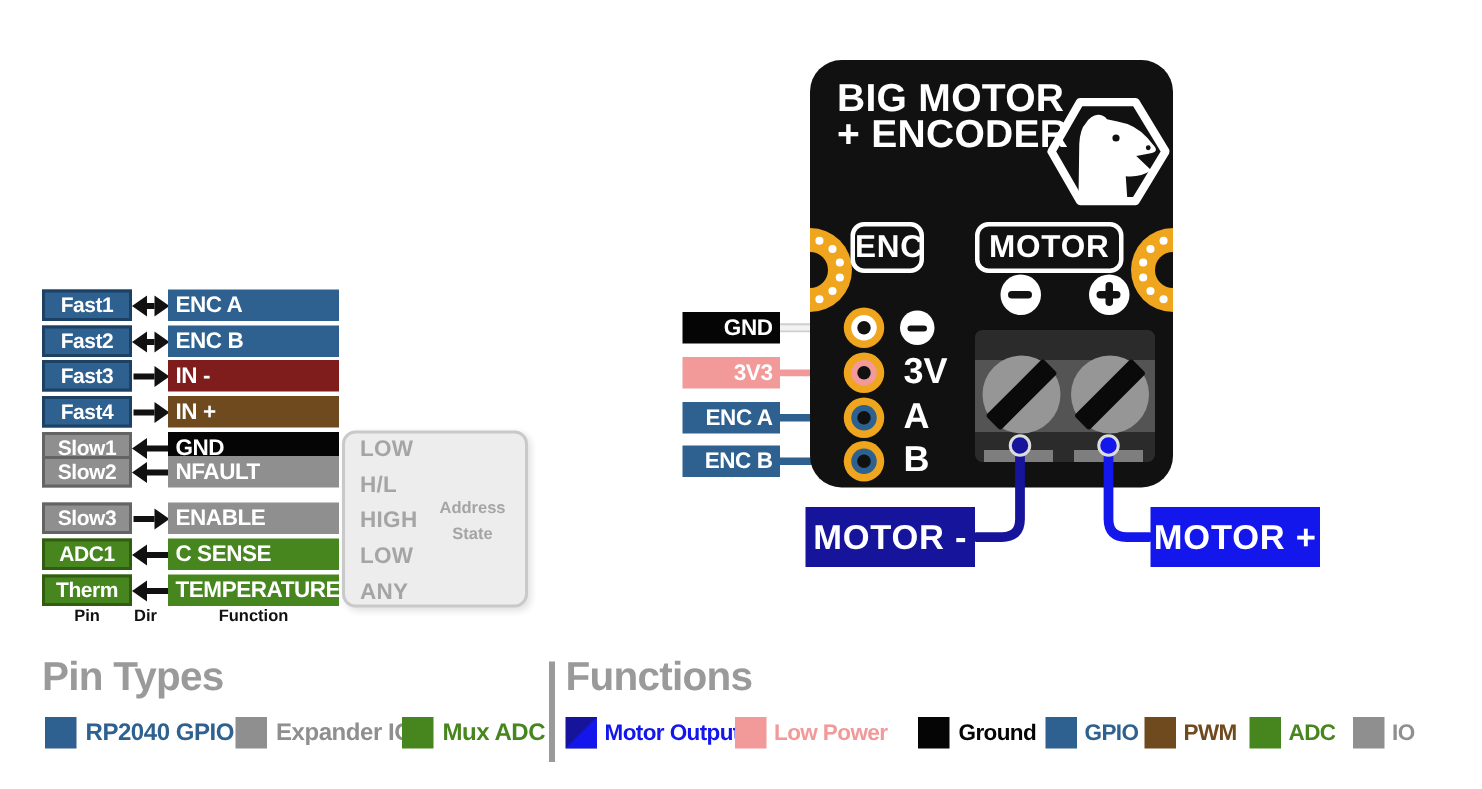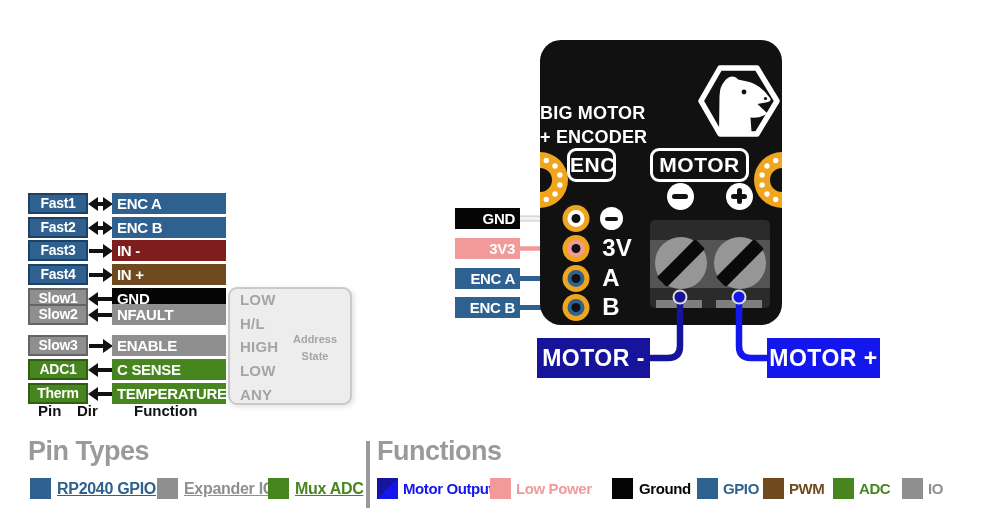--- a/index.html
+++ b/index.html
@@ -26,39 +26,39 @@
                 border-left:10px solid #111;display:none;}
   .arrow.dir-left::before,.arrow.dir-both::before{display:block;}
   .arrow.dir-right::after,.arrow.dir-both::after{display:block;}
 
   
   .addr-panel{position:absolute;left:228px;top:287px;width:124px;height:118px;box-sizing:border-box;
               border:2px solid;border-radius:9px;box-shadow:2px 2px 5px rgba(0,0,0,0.12);}
   .addr-val{position:absolute;left:240px;height:21px;line-height:21px;font-size:15px;letter-spacing:0.2px;}
   .addr-caption{position:absolute;left:281px;top:331px;width:68px;text-align:center;font-size:11px;line-height:17px;}
 
-  .col-label{position:absolute;top:402px;height:18px;font-size:15px;color:#111;text-align:left;line-height:18px;}
-
-  
-  .board-title{position:absolute;left:540px;top:53px;color:#fff;font-size:18px;line-height:24px;letter-spacing:0.2px;margin-top:48px;}
+  .col-label{position:absolute;top:402px;height:18px;font-size:11px;color:#111;text-align:center;line-height:18px;}
+
+  
+  .board-title{position:absolute;left:558px;top:53px;color:#fff;font-size:26px;line-height:24px;letter-spacing:0.2px;}
   .port-label{position:absolute;top:148px;height:34px;box-sizing:border-box;border:3px solid #fff;border-radius:9px;
               color:#fff;text-align:center;font-size:21px;line-height:27px;letter-spacing:0.5px;}
   .white-circle{position:absolute;background:#fff;border-radius:50%;}
   .sym-bar{position:absolute;background:#111;border-radius:2.5px;}
   .silk{position:absolute;color:#fff;font-size:24px;line-height:26px;width:34px;text-align:center;letter-spacing:0;}
   .side-label{position:absolute;left:455px;width:65px;height:21px;box-sizing:border-box;color:#fff;font-size:15px;
               line-height:21px;text-align:right;padding-right:5px;letter-spacing:-0.3px;}
   .motor-tag{position:absolute;top:338px;width:113px;height:40px;color:#fff;font-size:23px;text-align:center;
              line-height:40px;letter-spacing:0.5px;}
 
   
   .swatch{position:absolute;top:478px;width:21px;height:21px;}
   .swatch .tri{position:absolute;inset:0;clip-path:polygon(100% 0,100% 100%,0 100%);}
   .leg-label{position:absolute;top:478px;height:21px;line-height:22px;font-size:15px;letter-spacing:-0.4px;white-space:nowrap;}
-  .leg-label.pt{font-size:16px;letter-spacing:-0.3px;text-decoration:underline;}
+  .leg-label.pt{font-size:16px;letter-spacing:-0.3px;}
   .divider{position:absolute;left:366px;top:441px;width:3.5px;height:67px;}
 </style>
 </head>
 <body>
 
 <div class="canvas">
 
 
   <div class="row" style="top:193px;">
     <div class="pin-box" style="background-color: rgb(46, 97, 143); border-color: rgb(29, 65, 100);">Fast1</div>

